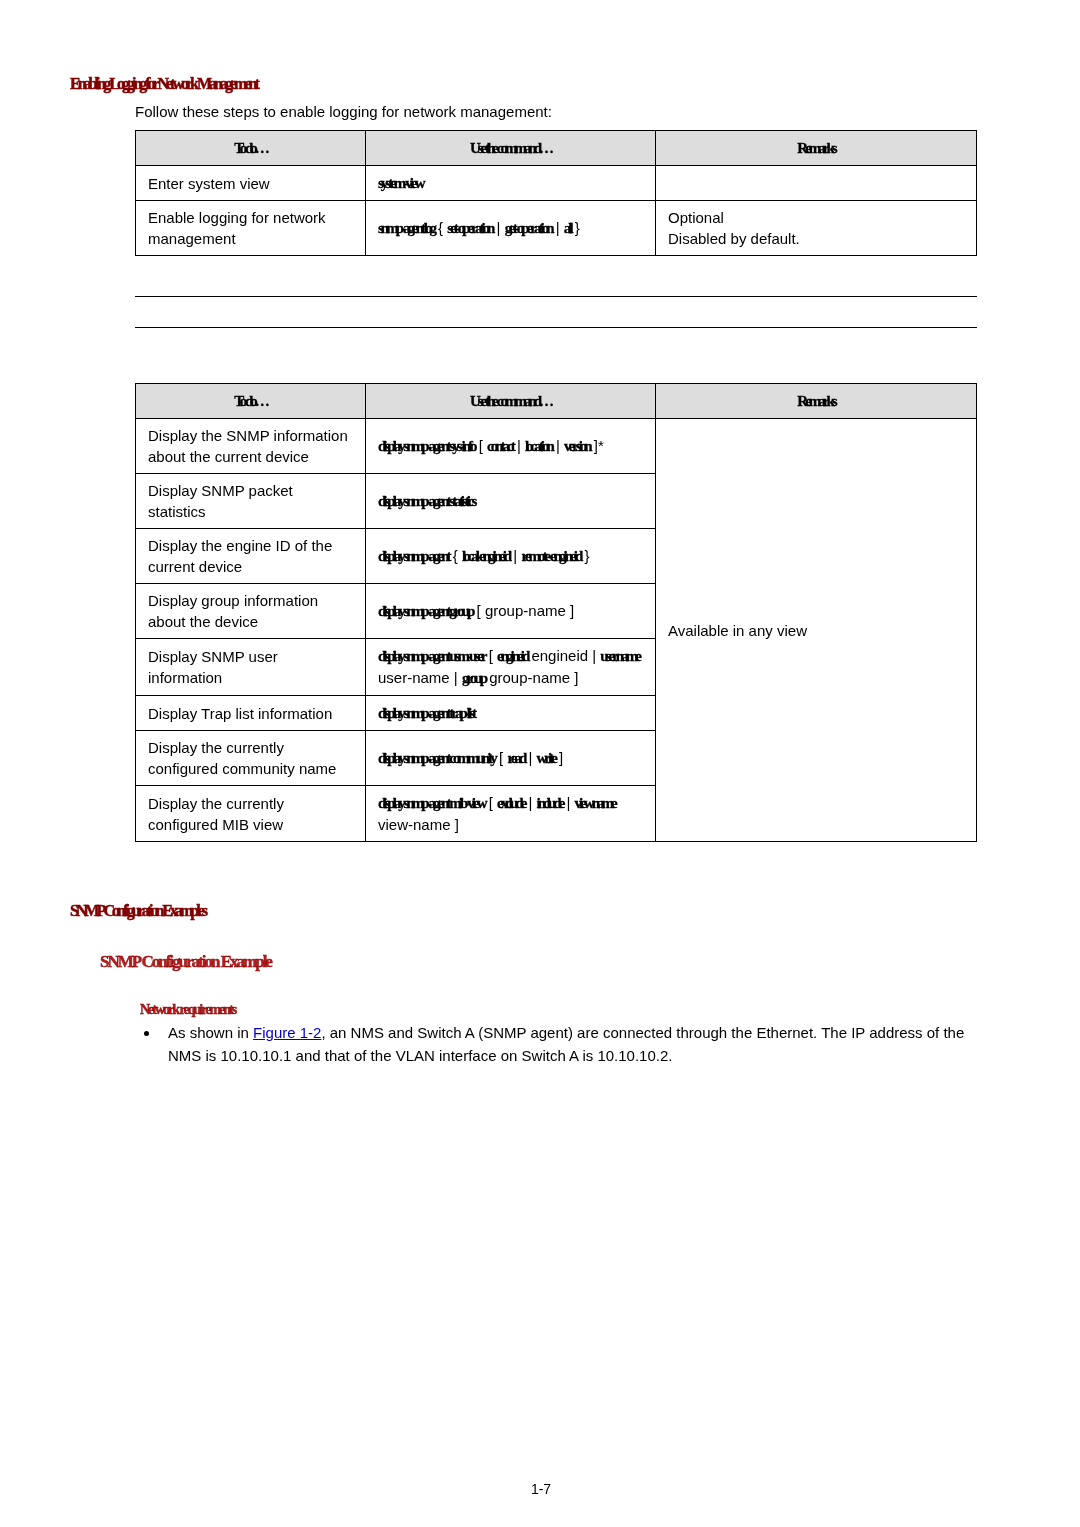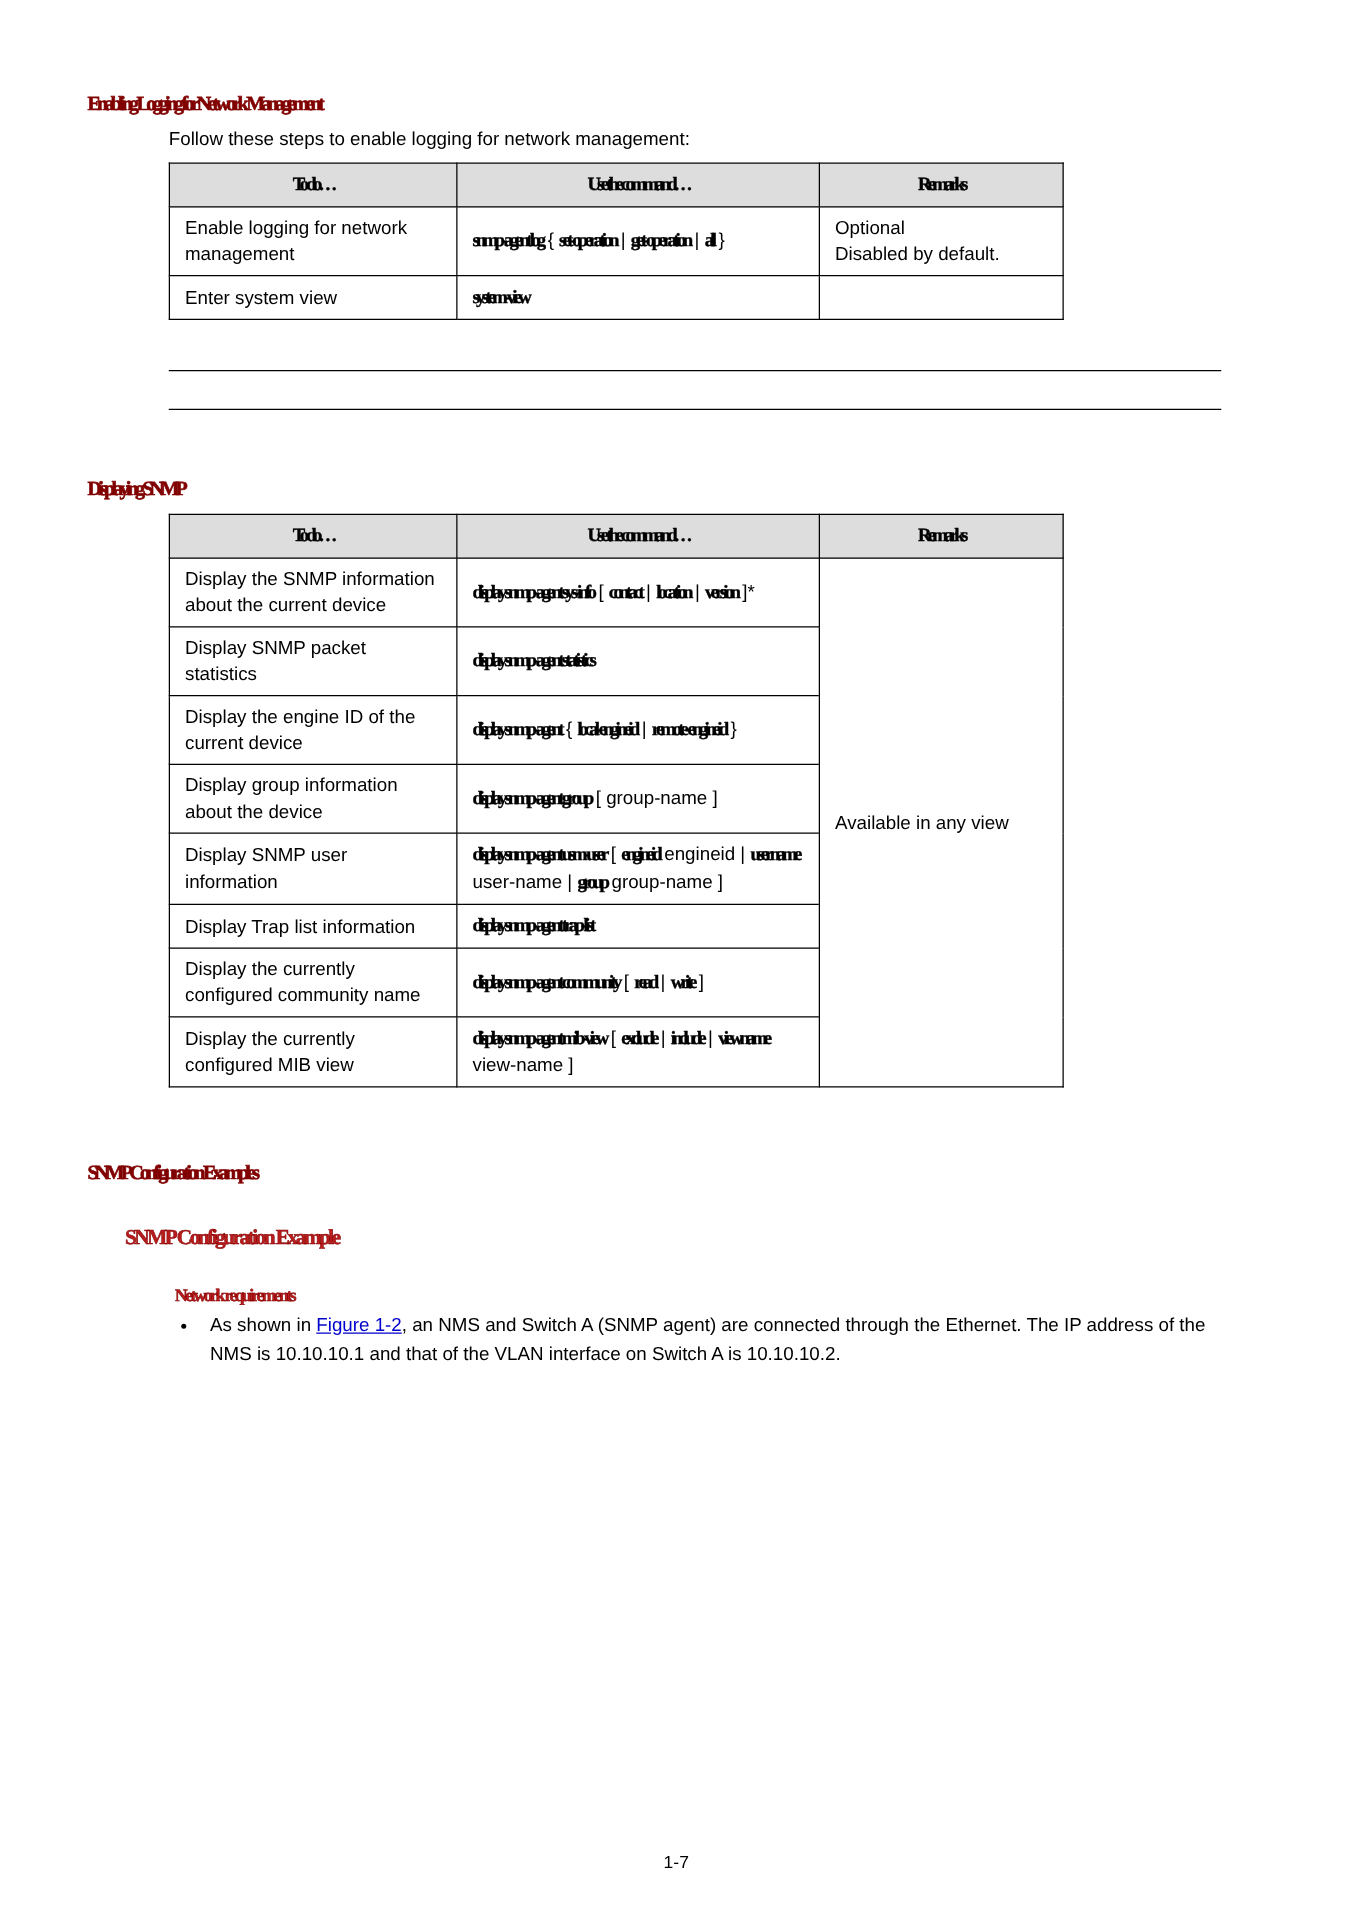--- a/index.html
+++ b/index.html
@@ -23,21 +23,21 @@
     margin-bottom: 6px;
   }
   .intro {
     margin-left: 65px;
     margin-top: 10px;
     margin-bottom: 10px;
   }
   table.conf {
     margin-left: 65px;
     border-collapse: collapse;
-    width: 716px;
+    width: 842px;
   }
   table.conf th, table.conf td {
     border: 1px solid #000;
     padding: 6px 12px;
     text-align: left;
     vertical-align: middle;
     font-size: 15px;
     line-height: 1.4;
   }
   table.conf th {
@@ -111,46 +111,45 @@
 
 <div class="heading">Enabling Logging for Network Management</div>
 <p class="intro">Follow these steps to enable logging for network management:</p>
 
 <table class="conf">
   <tbody>
       <tr>
     <th style="width:230px"><span class="cmd">To do…</span></th>
     <th style="width:290px"><span class="cmd">Use the command…</span></th>
     <th><span class="cmd">Remarks</span></th>
+  </tr>
+  <tr>
+    <td>Enter system view</td>
+    <td><span class="cmd">system-view</span></td>
+    <td></td>
   </tr>
   <tr>
     <td>Enable logging for network management</td>
     <td>
       <span class="cmd">snmp-agent log</span><span> { </span><span class="cmd">set-operation</span><span> | </span><span class="cmd">get-operation</span><span> | </span><span class="cmd">all</span><span> }</span>
     </td>
     <td>
       <span>Optional</span><br>
       <span>Disabled by default.</span>
     </td>
   </tr>
-  <tr>
-    <td>Enter system view</td>
-    <td><span class="cmd">system-view</span></td>
-    <td></td>
-  </tr>
 </tbody>
   </table>
 
 <hr class="rule" style="margin-top:40px">
 <div class="note-block">
 </div>
 <hr class="rule2">
 
 <div class="section2">
-  <div class="heading">Displaying SNMP</div>
   <div class="table2-wrap">
     <table class="conf">
       <tbody>
           <tr>
         <th style="width:230px"><span class="cmd">To do…</span></th>
         <th style="width:290px"><span class="cmd">Use the command…</span></th>
         <th><span class="cmd">Remarks</span></th>
       </tr>
       <tr>
         <td>Display the SNMP information about the current device</td>

